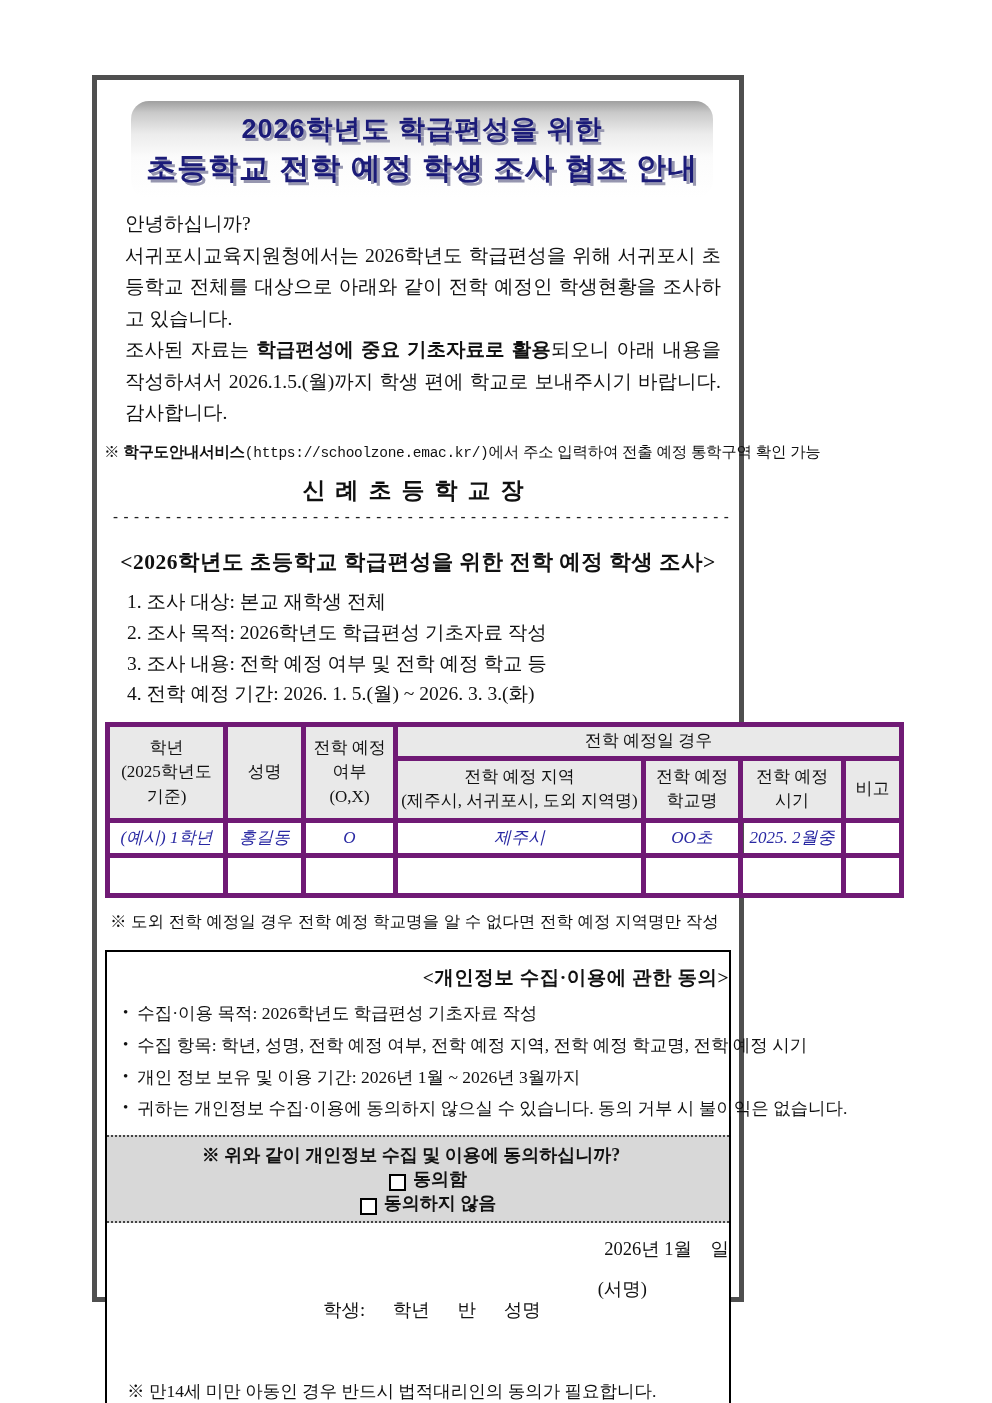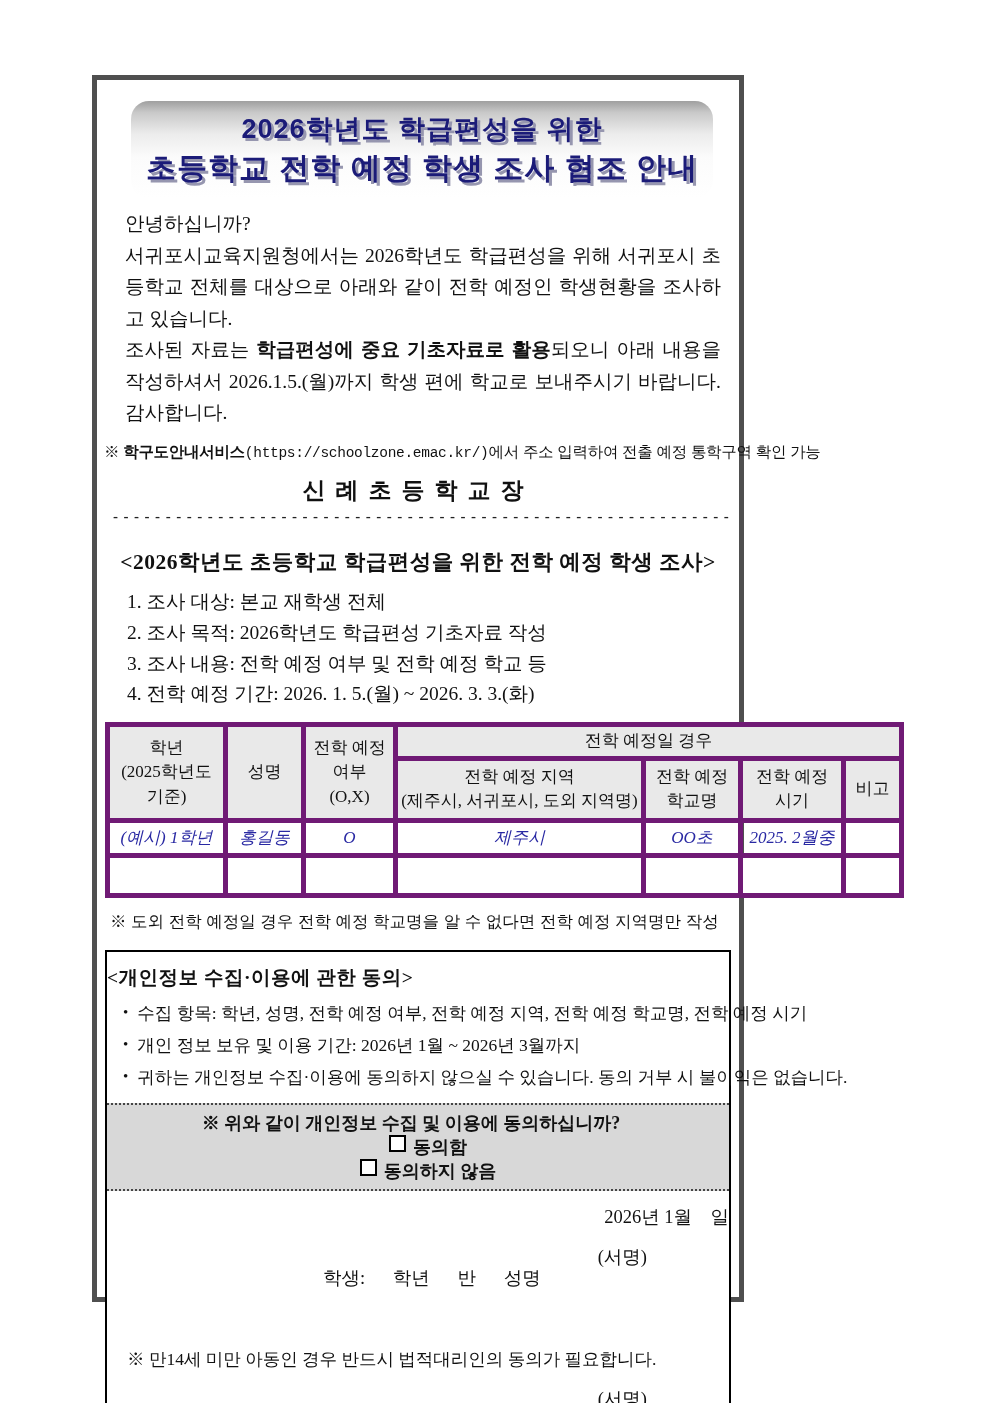--- a/index.html
+++ b/index.html
@@ -54,32 +54,32 @@
     background:var(--header_bg,#e9e9e9);font-size:17px;line-height:1.45;white-space:pre-line;
   }
   tr.example td{
     color:var(--handwriting_blue,#2929a3);font-style:italic;font-size:17px;height:35px;
     font-family:"Liberation Serif",serif;
   }
   tr.entry td{height:40px;background:#fff;}
   .table-note{margin:13px 0 0 13px;font-family:"Liberation Sans",sans-serif;font-size:16.5px;white-space:nowrap;}
   
   .consent-box{margin:17px 8px 0 8px;border:2px solid #000;padding:0 0 12px 0;background:#fff;}
-  .consent-title{text-align:left;font-weight:bold;font-size:19.5px;margin-top:12px;letter-spacing:0.5px;}
+  .consent-title{text-align:right;font-weight:bold;font-size:19.5px;margin-top:12px;letter-spacing:0.5px;}
   .consent-bullets{margin:7px 8px 0 16px;padding:0;list-style:none;font-size:17.5px;line-height:1.82;}
   .consent-bullets li{white-space:nowrap;}
   .consent-bullets li::before{content:"\2022";font-size:15px;margin-right:9px;position:relative;top:-2px;}
   .question-row{
     margin-top:10px;background:var(--question_bg,#d8d8d8);
     border-top:2px dotted #444;border-bottom:2px dotted #444;
     padding:6px 24px 6px 10px;display:flex;align-items:center;
     font-family:"Liberation Serif",serif;font-weight:bold;font-size:18px;flex-direction:column;
   }
   .question-text{flex:1;white-space:nowrap;}
-  .cb-group{display:flex;align-items:flex-start;margin-left:34px;white-space:nowrap;cursor:pointer;}
+  .cb-group{display:flex;align-items:flex-end;margin-left:34px;white-space:nowrap;cursor:pointer;}
   .cb-box{width:13px;height:13px;border:2px solid #000;margin-right:7px;display:inline-block;background:#fff;}
   .sign-date{text-align:right;font-size:18.5px;margin-top:13px;white-space:pre;}
   .sign-line{position:relative;text-align:center;font-size:18.5px;margin-top:15px;white-space:pre;}
   .sign-label{position:absolute;right:82px;top:0;}
   .minor-note{margin:15px 0 0 20px;font-size:17.5px;white-space:nowrap;}
 </style>
 </head>
 <body>
 
 <div class="frame">
@@ -162,20 +162,21 @@
         <td></td>
       </tr>
     </tbody>
   </table>
 
   <div class="table-note">※ 도외 전학 예정일 경우 전학 예정 학교명을 알 수 없다면 전학 예정 지역명만 작성</div>
 
   <div class="consent-box">
     <div class="consent-title">&lt;개인정보 수집·이용에 관한 동의&gt;</div>
     <ul class="consent-bullets">
+      <li>수집·이용 목적: 2026학년도 학급편성 기초자료 작성</li>
       <li>수집 항목: 학년, 성명, 전학 예정 여부, 전학 예정 지역, 전학 예정 학교명, 전학 예정 시기</li>
       <li>개인 정보 보유 및 이용 기간: 2026년 1월 ~ 2026년 3월까지</li>
       <li>귀하는 개인정보 수집·이용에 동의하지 않으실 수 있습니다. 동의 거부 시 불이익은 없습니다.</li>
     </ul>
 
     <div class="question-row">
       <span class="question-text">※ 위와 같이 개인정보 수집 및 이용에 동의하십니까?</span>
       <span class="cb-group">
         <span class="cb-box"></span>
         <span>동의함</span>

